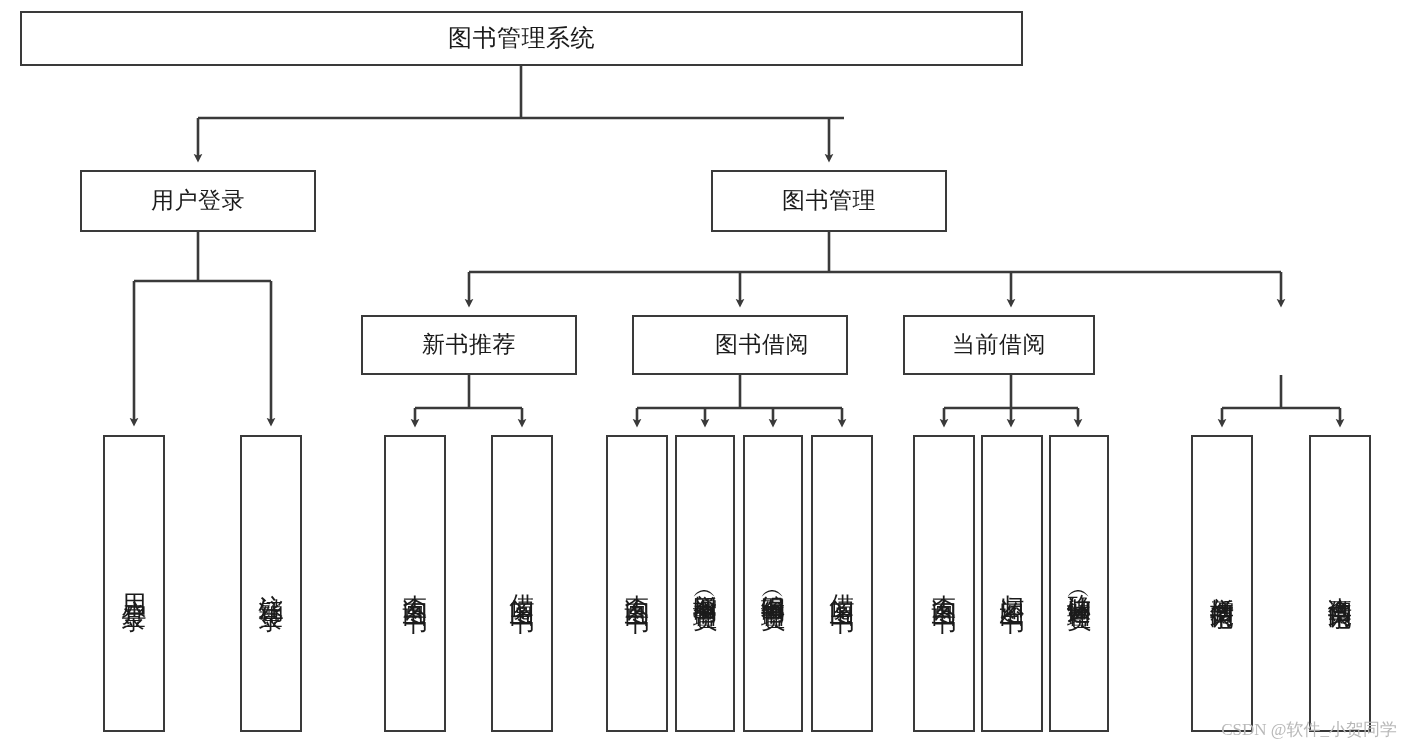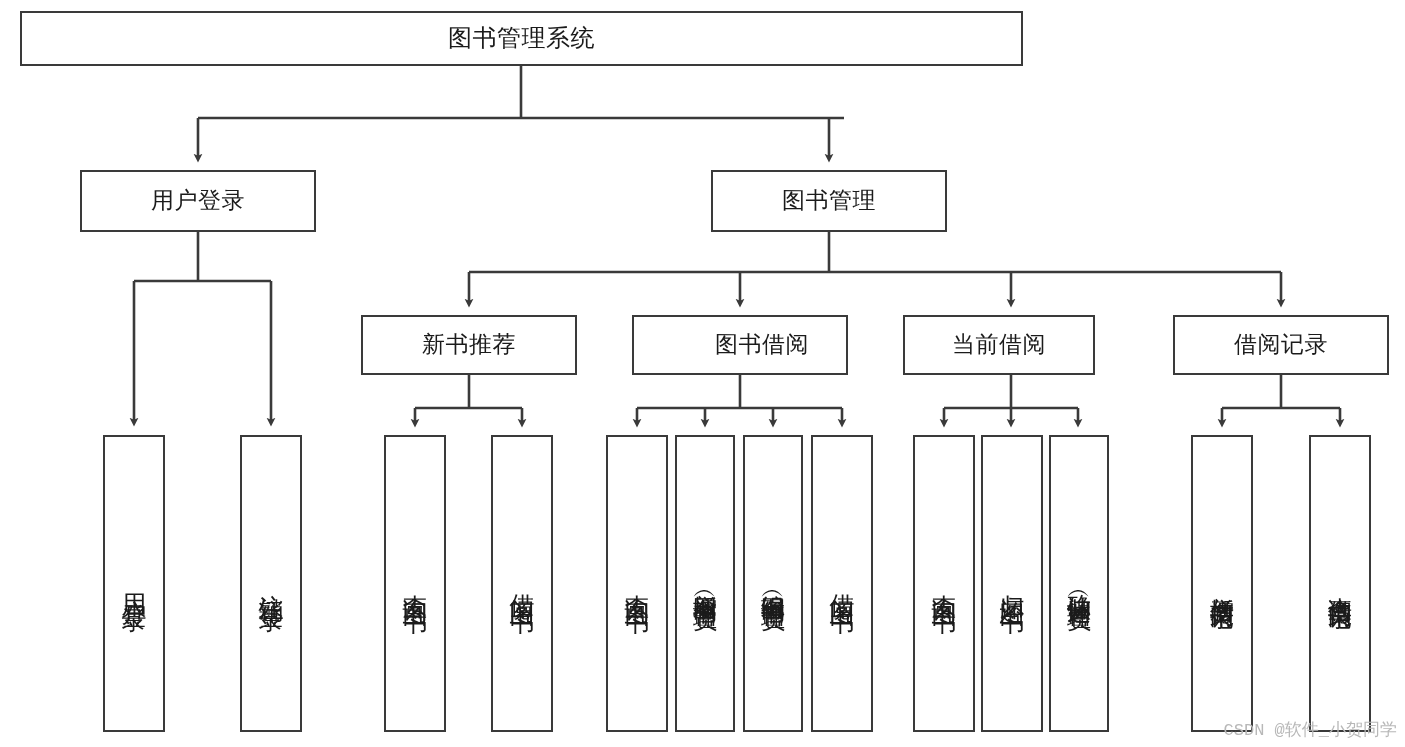--- a/index.html
+++ b/index.html
@@ -69,21 +69,21 @@
     letter-spacing: 2px;
   }
   .watermark {
     position: absolute;
     right: 8px;
     bottom: 6px;
     font-size: 17px;
     color: #b8b8b8;
     white-space: nowrap;
     z-index: 3;
-    font-family: Liberation Mono, monospace;
+    font-family: Liberation Serif, serif;
   }
 </style>
 </head>
 <body>
 
 <div id="canvas">
 
   <svg class="edges" viewBox="0 0 1405 747" xmlns="http://www.w3.org/2000/svg">
     <defs>
       <marker id="arrow" markerWidth="10" markerHeight="10" refX="4.2" refY="5" orient="auto" markerUnits="userSpaceOnUse">
@@ -147,23 +147,20 @@
 
   <div class="node horiz" style="left:711px; top:170px; width:236px; height:62px;">
     <span class="label">图书管理</span>
   </div>
   <div class="node horiz" style="left:632px; top:315px; width:216px; height:60px;padding-left:44px;">
     <span class="label">图书借阅</span>
   </div>
   <div class="node horiz" style="left:903px; top:315px; width:192px; height:60px;">
     <span class="label">当前借阅</span>
   </div>
-  <div class="node horiz" style="left:1173px; top:315px; width:216px; height:60px;">
-    <span class="label">借阅记录</span>
-  </div>
 
   <div class="node vert" style="left:103px; top:435px; width:62px; height:297px;">
     <span class="label">用户登录</span>
   </div>
   <div class="node vert" style="left:240px; top:435px; width:62px; height:297px;">
     <span class="label">注销登录</span>
   </div>
 
   <div class="node vert" style="left:384px; top:435px; width:62px; height:297px;">
     <span class="label">查询图书</span>

